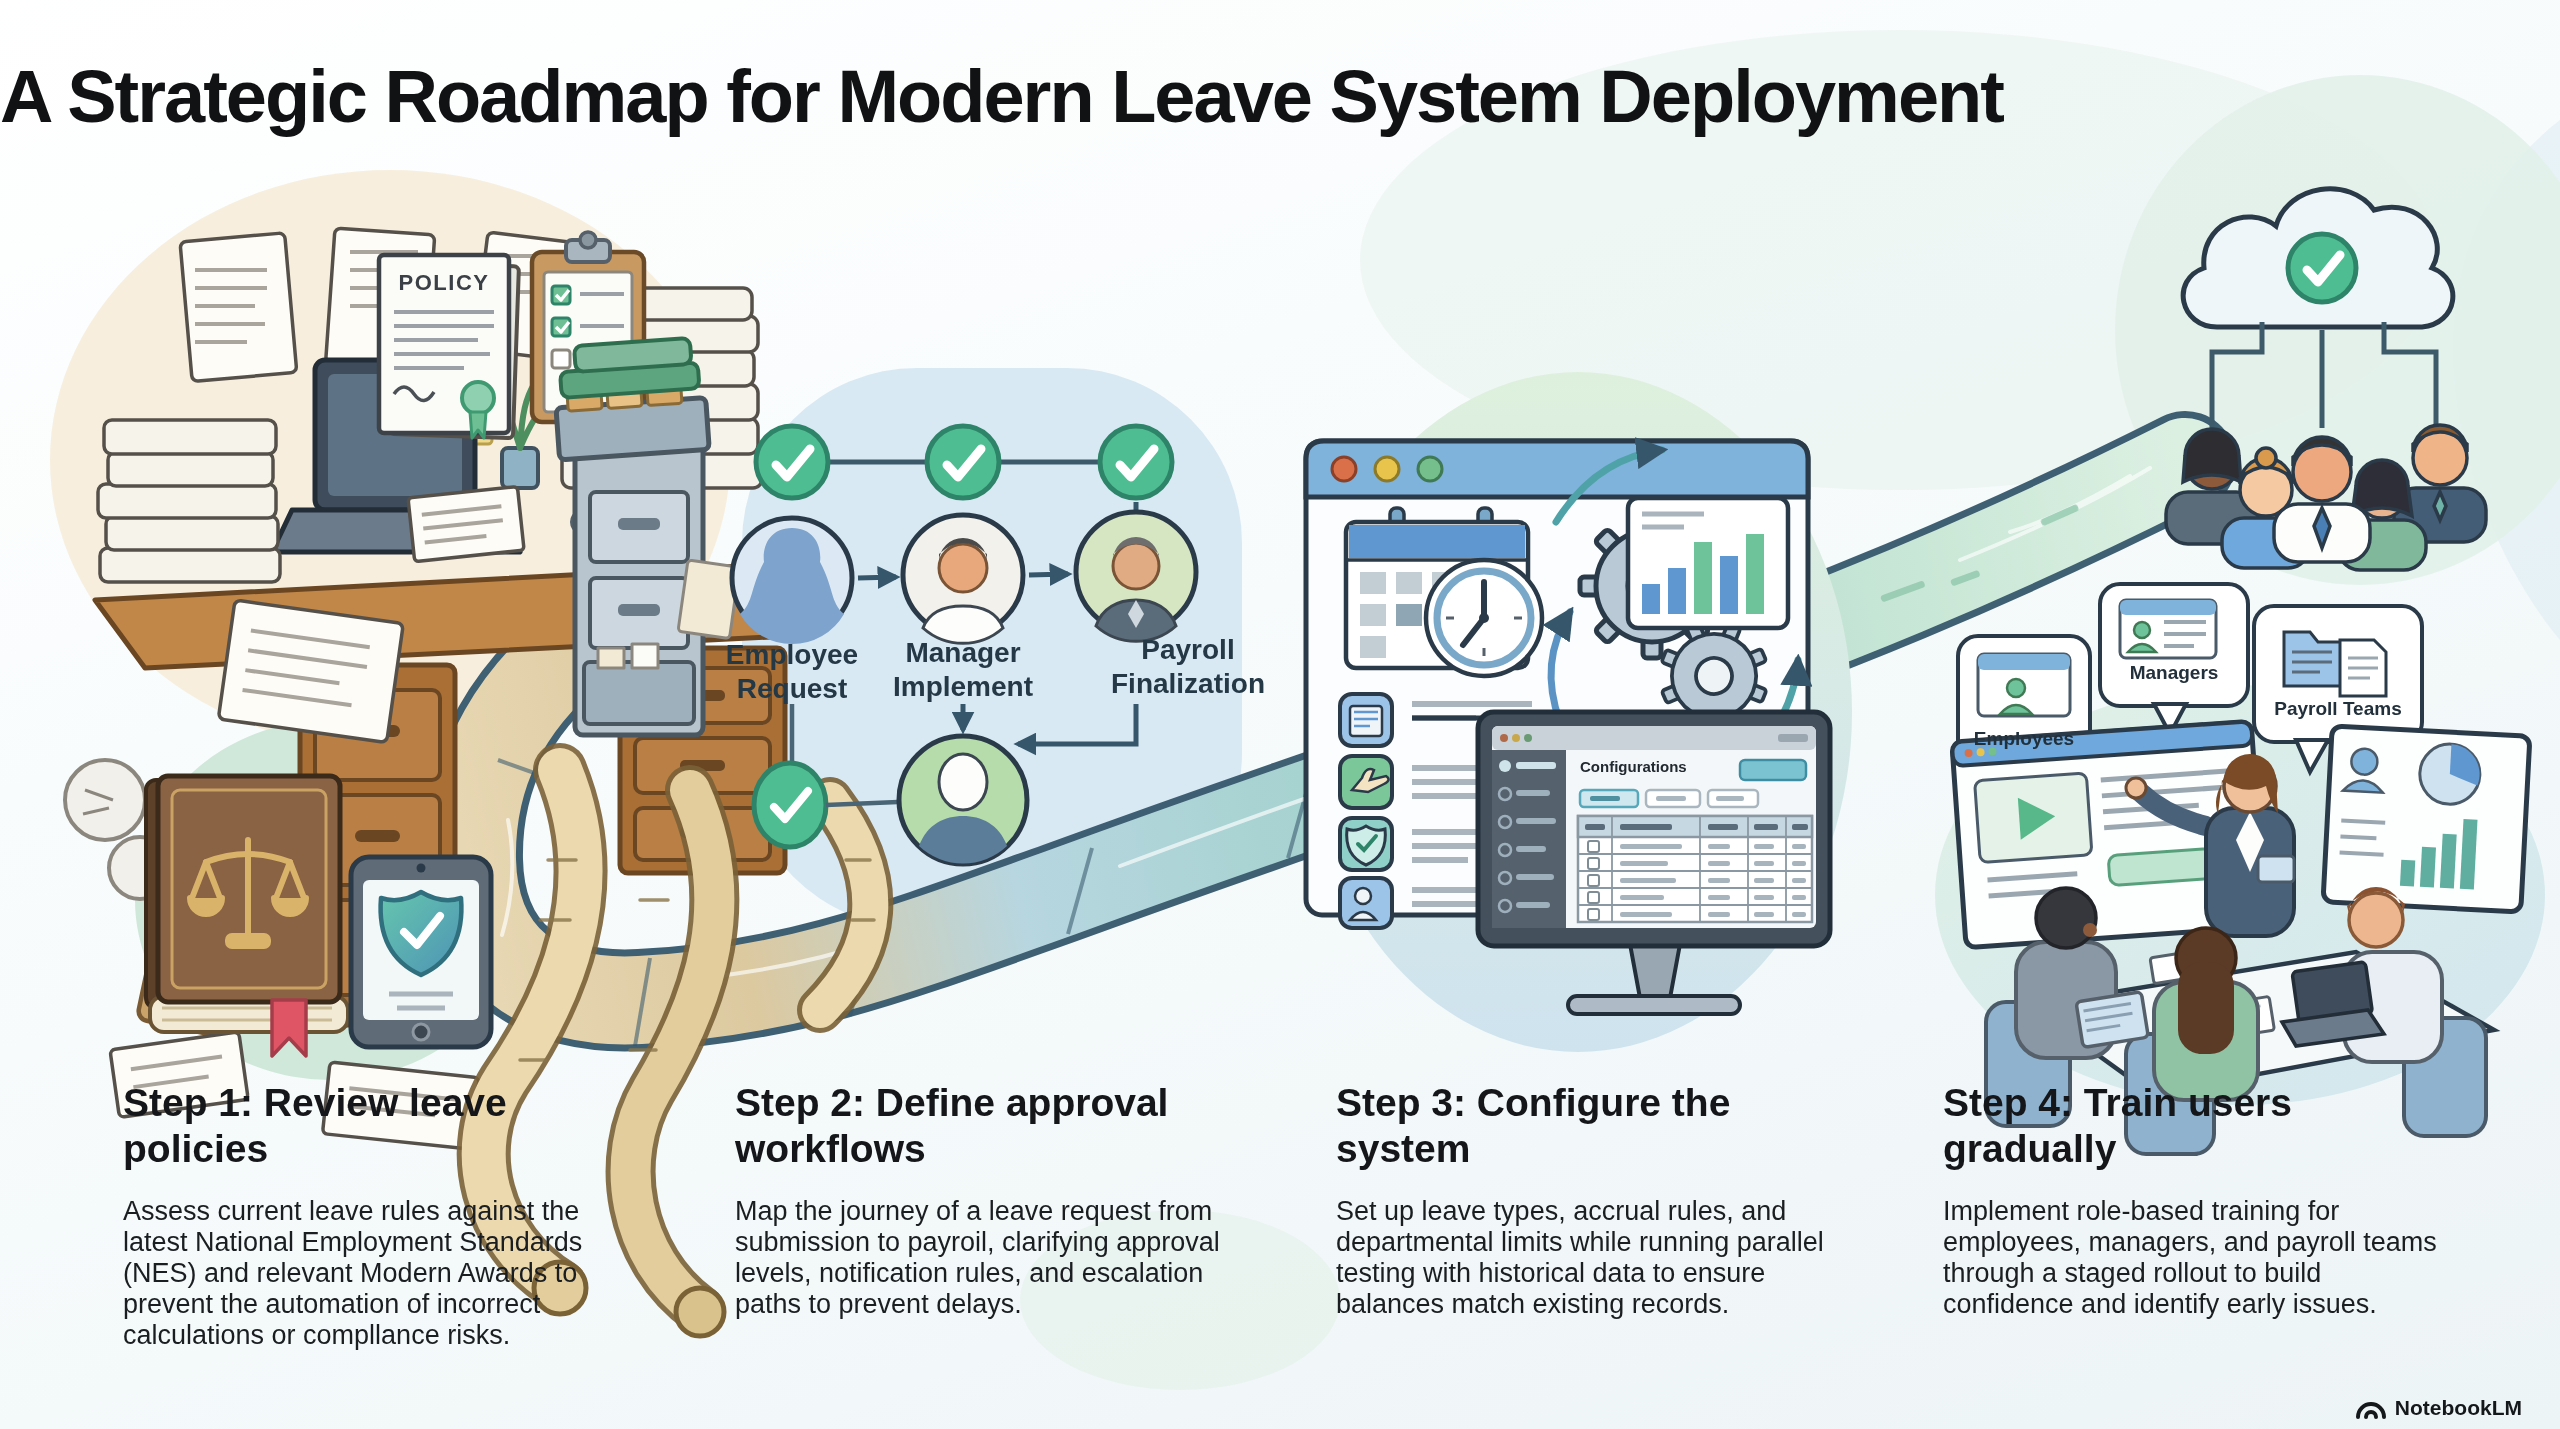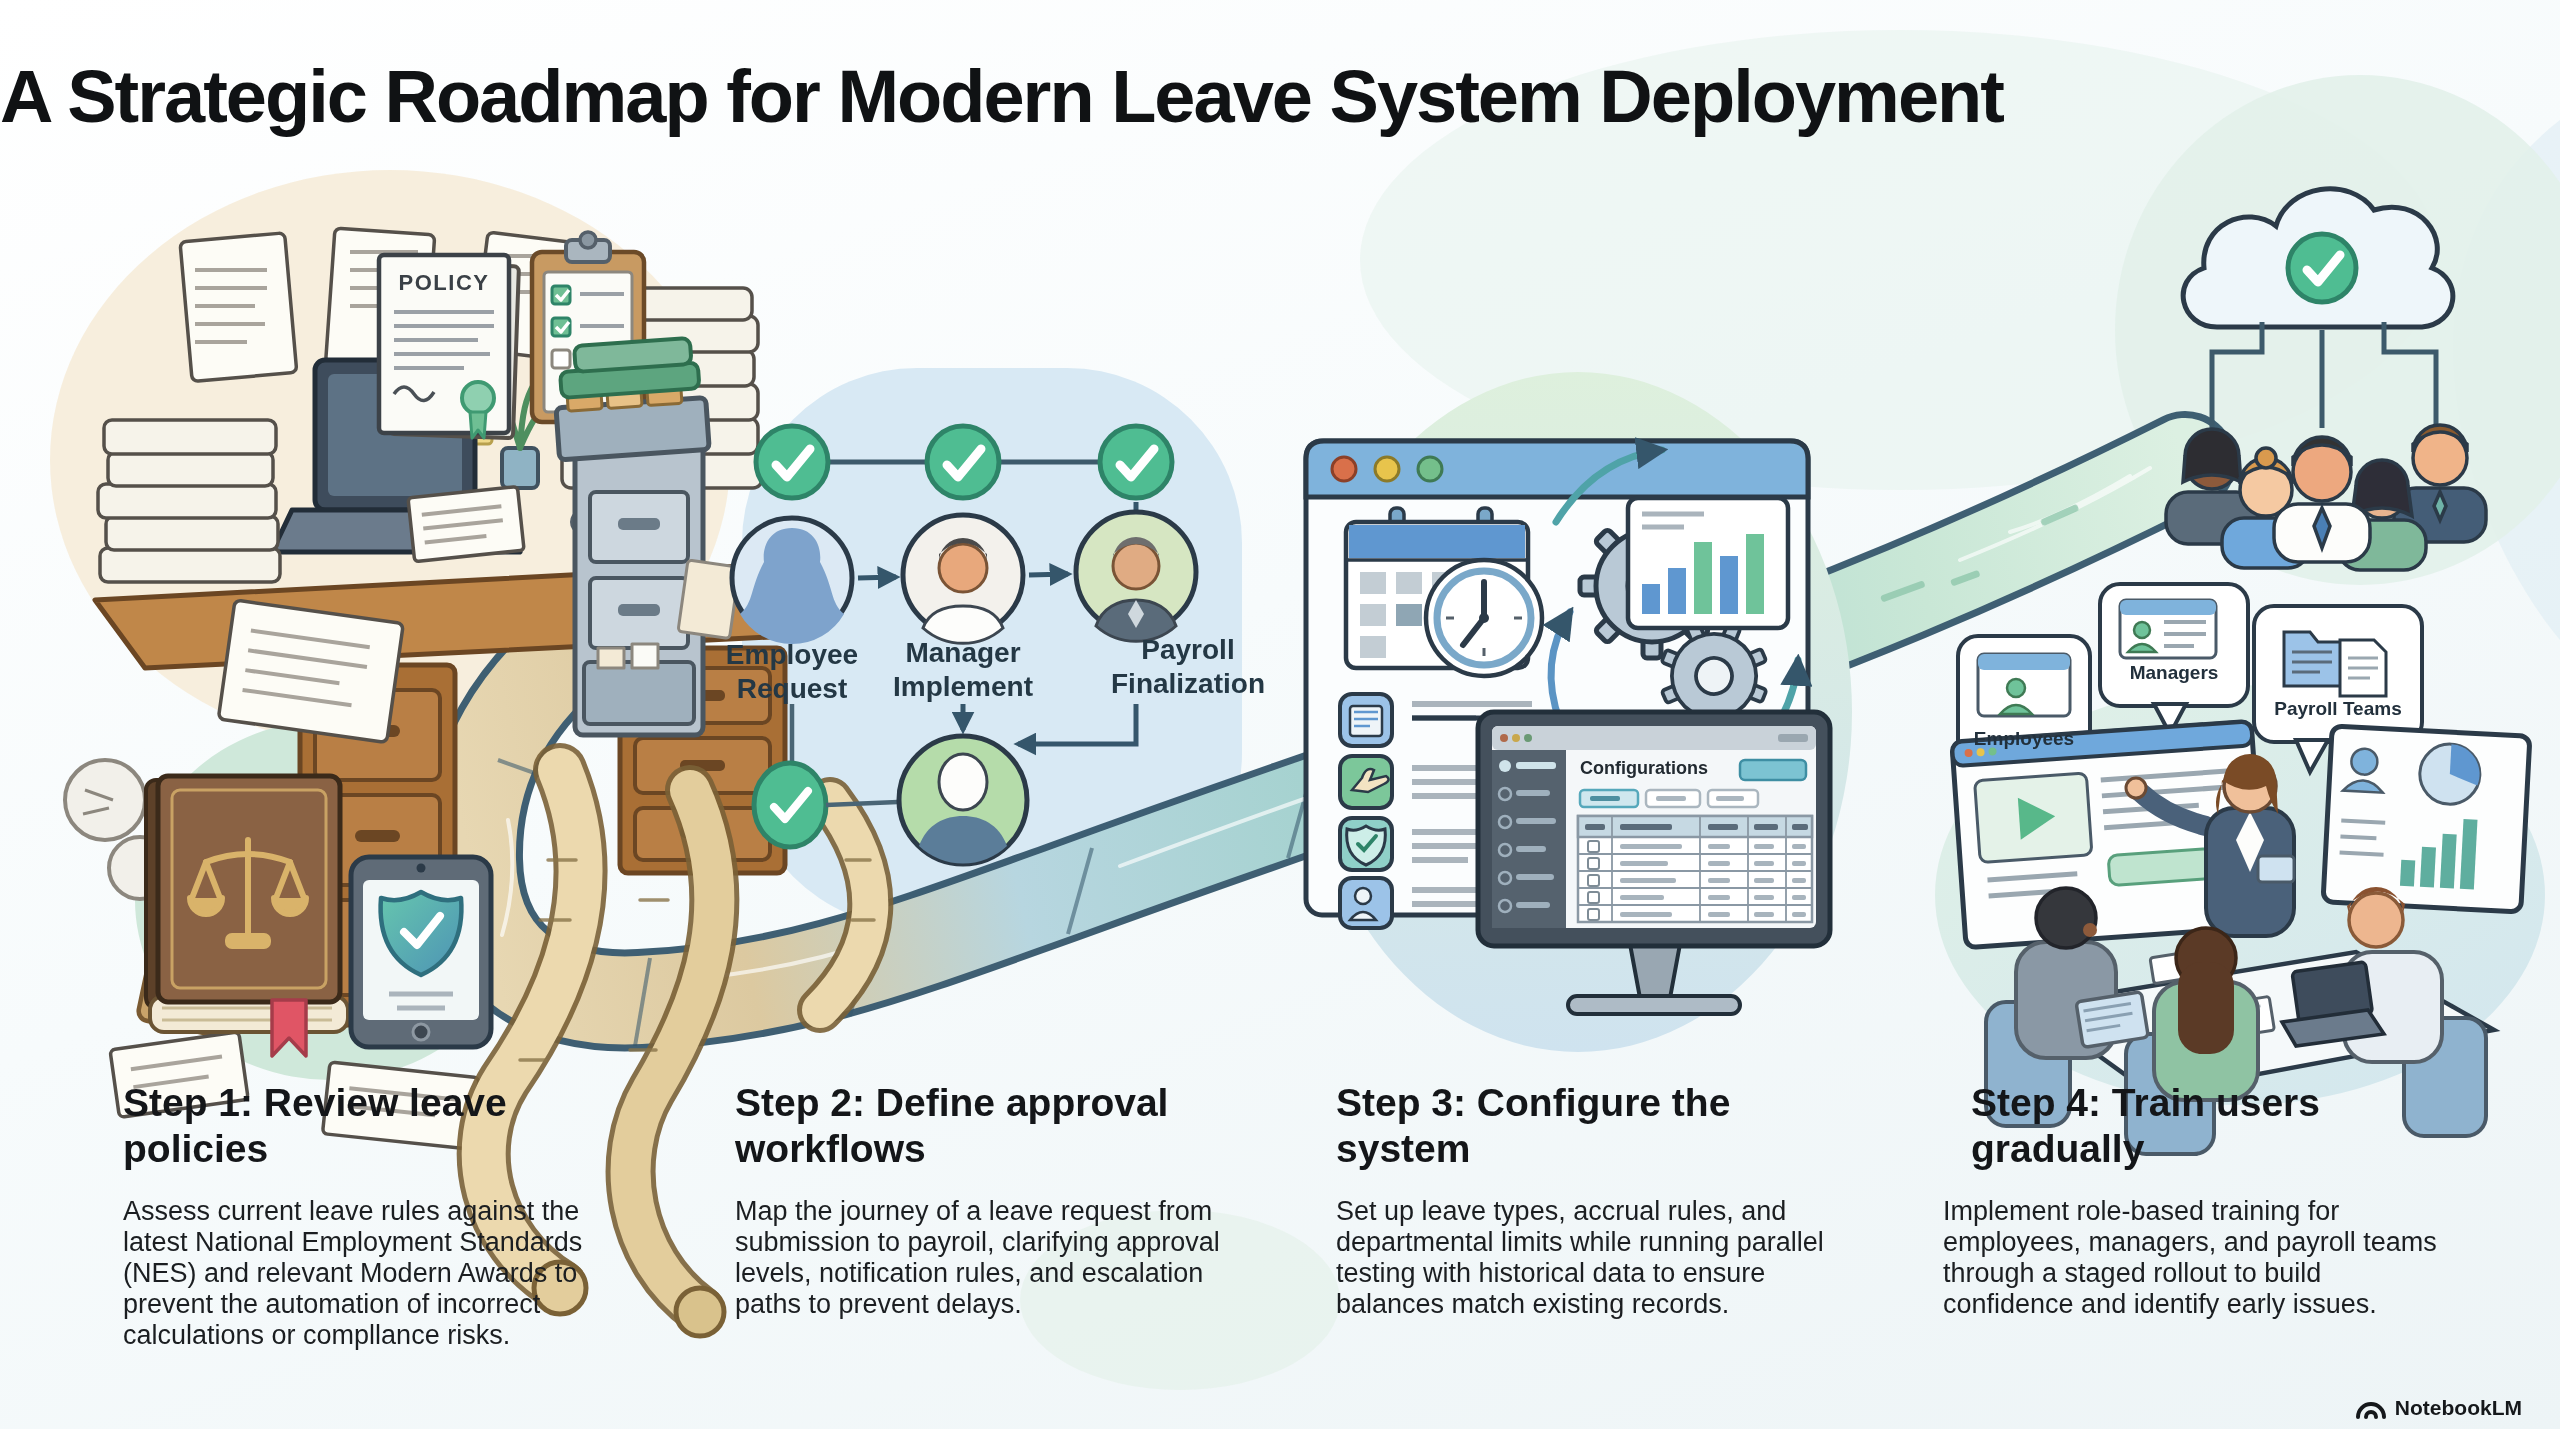--- a/index.html
+++ b/index.html
@@ -23,21 +23,21 @@
   }
   .bubblelabel{
     position:absolute;text-align:center;
     font-size:19px;font-weight:bold;color:#22303c;
   }
   .policy{
     position:absolute;left:379px;top:270px;width:130px;text-align:center;
     font-size:22px;font-weight:bold;letter-spacing:1.5px;color:#3a4046;
   }
   .config{
-    position:absolute;left:1580px;top:758px;font-size:18px;font-weight:bold;color:#222a31;
+    position:absolute;left:1580px;top:758px;font-size:15px;font-weight:bold;color:#222a31;
   }
   .watermark{
     position:absolute;right:38px;bottom:8px;display:flex;align-items:center;gap:9px;
     font-size:21px;font-weight:bold;color:#15181b;
   }
 </style>
 </head>
 <body>
 
 <svg id="art" viewBox="0 0 2560 1429">
@@ -690,21 +690,21 @@
 </div>
 <div class="t col" style="left:735px;top:1080px;width:520px;">
   <h2 style="width:520px;">Step 2: Define approval workflows</h2>
   <p>Map the journey of a leave request from submission to payroil, clarifying approval levels, notification rules, and escalation paths to prevent delays.</p>
 </div>
 <div class="t col" style="left:1336px;top:1080px;width:520px;">
   <h2 style="width:490px;">Step 3: Configure the system</h2>
   <p>Set up leave types, accrual rules, and departmental limits while running parallel testing with historical data to ensure balances match existing records.</p>
 </div>
 <div class="t col" style="left:1943px;top:1080px;width:520px;">
-  <h2 style="width:440px;margin-left:28px;">Step 4: Train users gradually</h2>
+  <h2 style="width:440px;">Step 4: Train users gradually</h2>
   <p>Implement role-based training for employees, managers, and payroll teams through a staged rollout to build confidence and identify early issues.</p>
 </div>
 
 <div class="watermark">
   <svg width="30" height="26" viewBox="0 0 30 26">
     <path d="M2,22 A13,13 0 0 1 28,22" fill="none" stroke="#15181b" stroke-width="4" stroke-linecap="round"></path>
     <path d="M10,22 A5,5 0 0 1 20,22" fill="none" stroke="#15181b" stroke-width="4" stroke-linecap="round"></path>
   </svg>
   <span>NotebookLM</span>
 </div>

